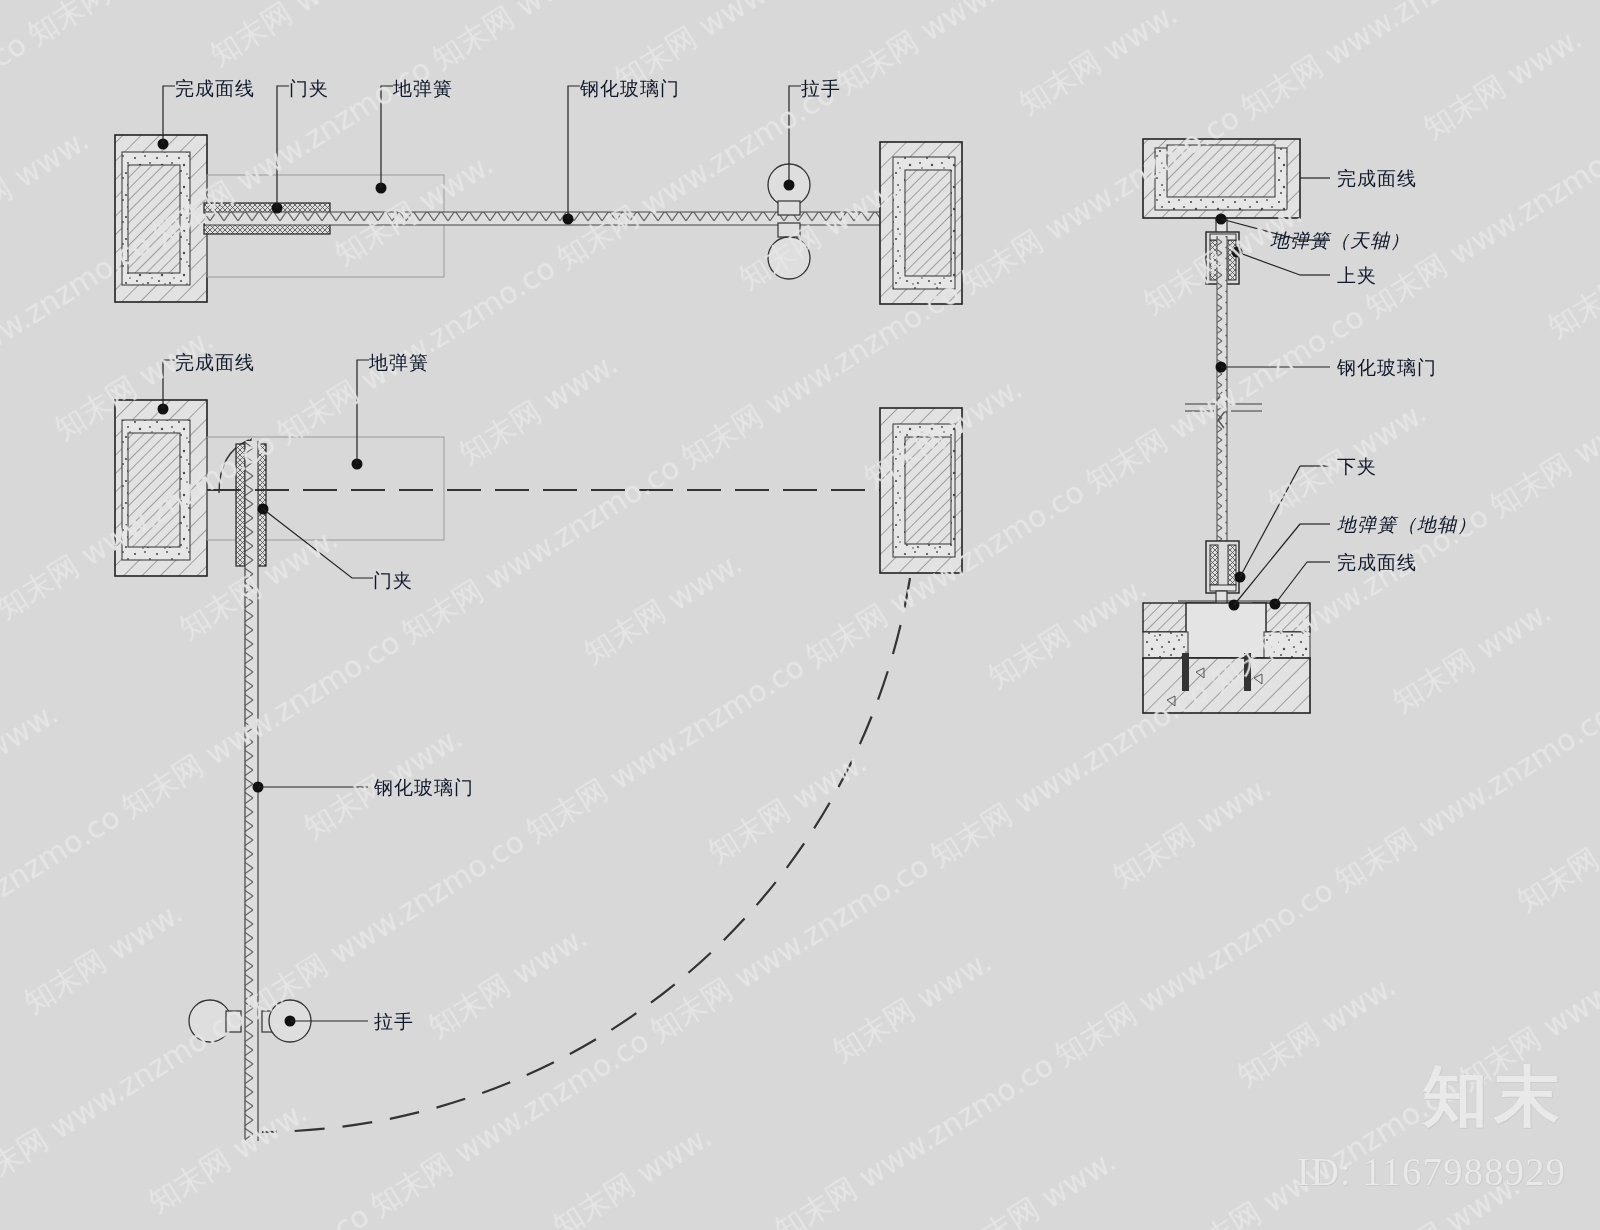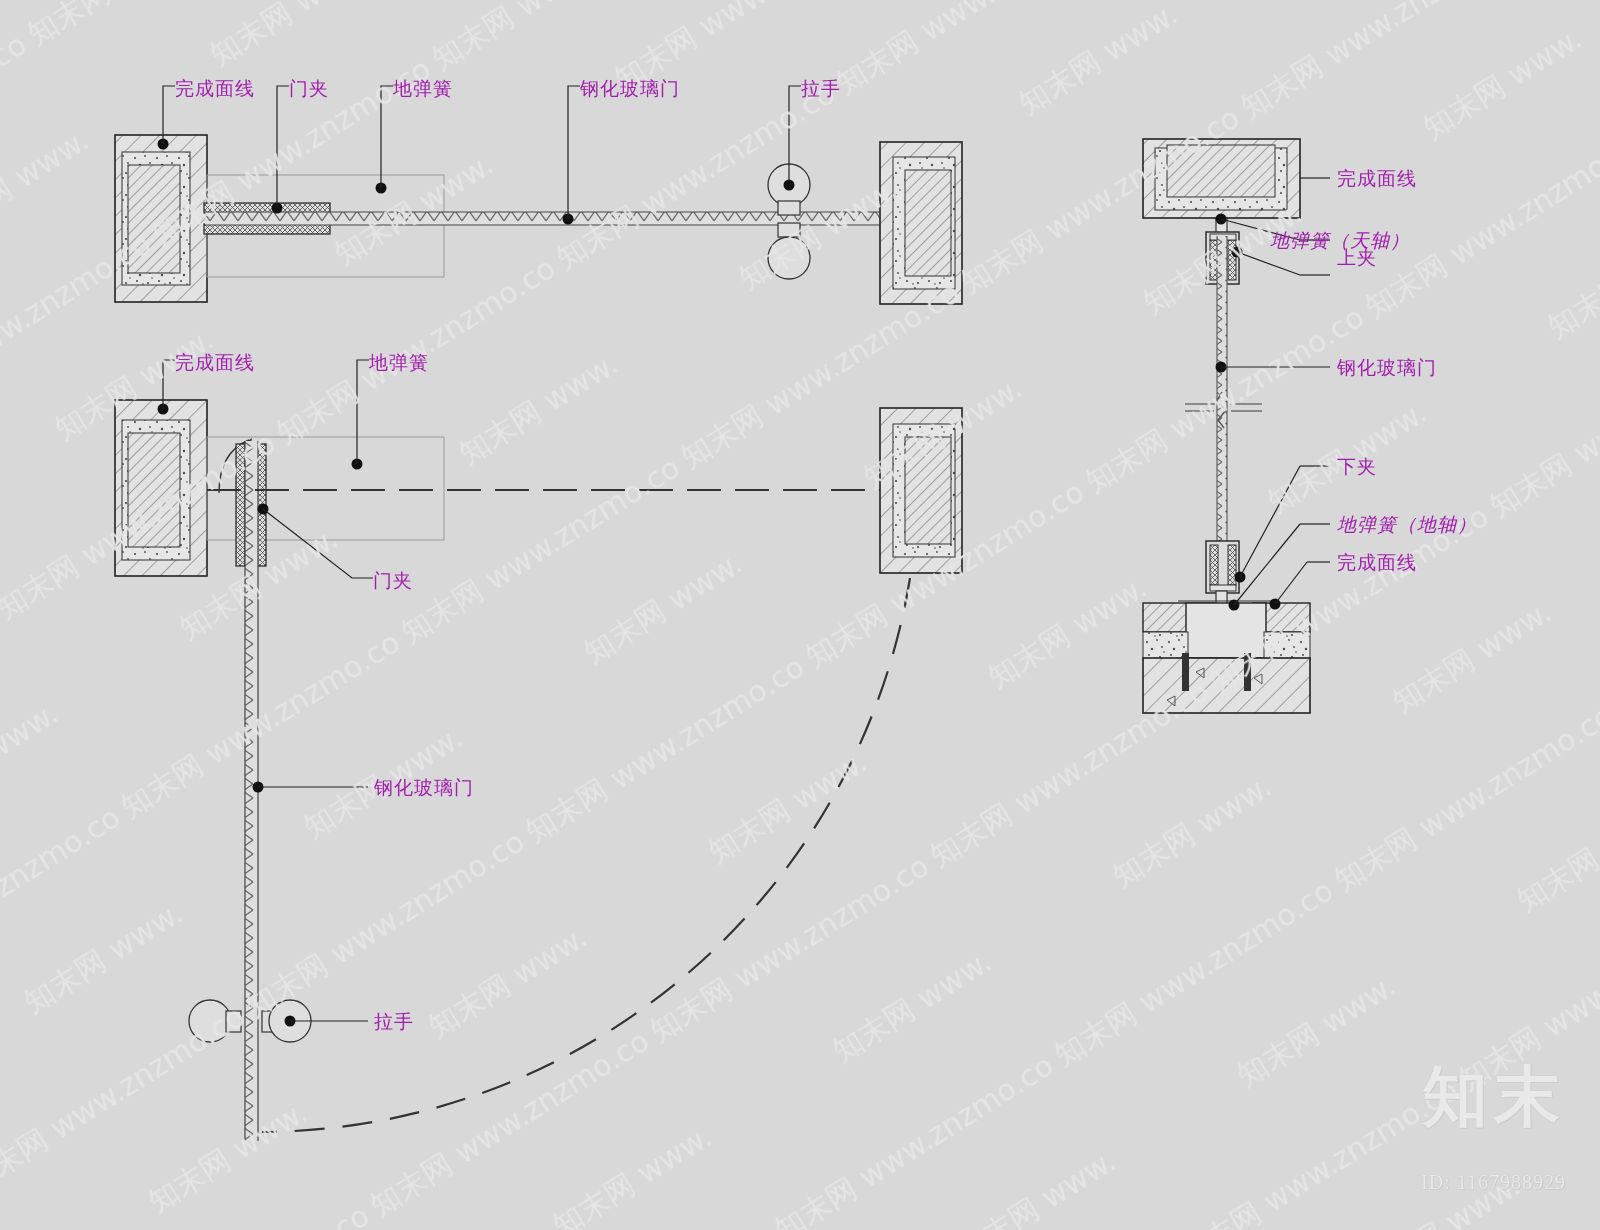--- a/index.html
+++ b/index.html
@@ -9,33 +9,33 @@
     font-family:"Liberation Sans","DejaVu Sans",sans-serif;
     overflow:hidden;
     position:relative;
   }
   #stage{position:absolute;left:0;top:0;width:1600px;height:1230px;}
   svg.layer{position:absolute;left:0;top:0;width:1600px;height:1230px;}
   .wm{position:absolute;left:0;top:0;width:1600px;height:1230px;pointer-events:none;}
   .label{
     position:absolute;
     font-size:19px;
-    color:#a21caf;
+    color:#0f172a;
     white-space:nowrap;
     letter-spacing:1px;
     font-family:"DejaVu Sans","Liberation Sans",sans-serif;
   }
   .brand{
     position:absolute;
     color:#e9e9e9;
     text-shadow:0 0 1px #b9b9b9, 1px 1px 0 #cfcfcf;
     font-family:Liberation Serif, serif;
   }
   #brand-logo{right:34px;bottom:88px;font-size:66px;font-weight:bold;letter-spacing:6px;}
-  #brand-id{right:34px;bottom:36px;font-size:20px;letter-spacing:1px;}
+  #brand-id{right:34px;bottom:36px;font-size:39px;letter-spacing:1px;}
 </style>
 </head>
 <body>
 
 <div id="stage">
 
   <svg class="layer" viewBox="0 0 1600 1230" xmlns="http://www.w3.org/2000/svg">
     <defs>
 
       <pattern id="hatch45" width="8" height="8" patternUnits="userSpaceOnUse" patternTransform="rotate(45)">
@@ -307,21 +307,21 @@
   <div class="label" style="left:801px;top:76px;">拉手</div>
 
   <div class="label" style="left:175px;top:350px;">完成面线</div>
   <div class="label" style="left:369px;top:350px;">地弹簧</div>
   <div class="label" style="left:373px;top:568px;">门夹</div>
   <div class="label" style="left:374px;top:775px;">钢化玻璃门</div>
   <div class="label" style="left:374px;top:1009px;">拉手</div>
 
   <div class="label" style="left:1337px;top:166px;">完成面线</div>
   <div class="label" style="left:1270px;top:228px;font-style:italic;">地弹簧（天轴）</div>
-  <div class="label" style="left:1337px;top:245px;">上夹</div>
+  <div class="label" style="left:1337px;top:263px;">上夹</div>
   <div class="label" style="left:1337px;top:355px;">钢化玻璃门</div>
   <div class="label" style="left:1337px;top:454px;text-align:right;">下夹</div>
   <div class="label" style="left:1337px;top:512px;font-style:italic;">地弹簧（地轴）</div>
   <div class="label" style="left:1337px;top:550px;">完成面线</div>
 
   <div class="brand" id="brand-logo">知末</div>
   <div class="brand" id="brand-id">ID: 1167988929</div>
 
 </div>
 

